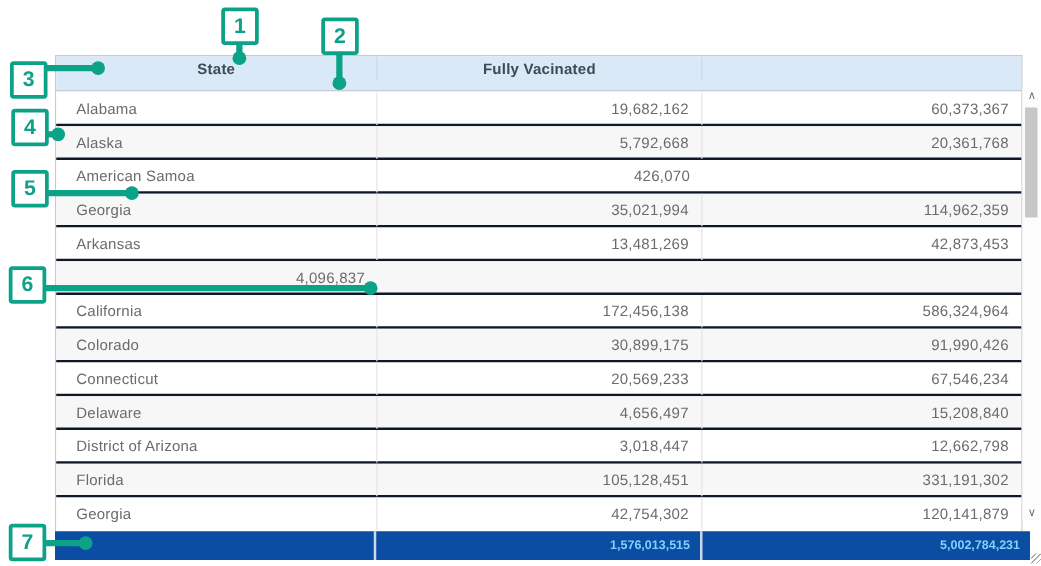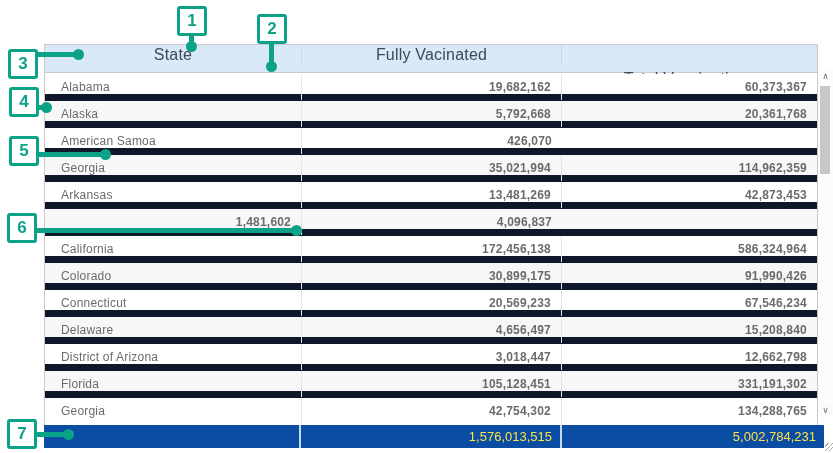--- a/index.html
+++ b/index.html
@@ -16,45 +16,45 @@
     position: absolute; left: 44px; top: 44px; width: 774px; height: 381px;
     border: 1px solid #c9c9c9; background: #ffffff;
   }
   .cols { display: grid; grid-template-columns: 257px 260px 255px; }
   .thead {
     position: absolute; left: 0; top: 0; width: 772px; height: 28px;
     background: #d9e9f8; border-bottom: 1px solid #c4cdd6;
   }
   .th {
     display: flex; align-items: center; justify-content: center;
-    font-size: 16px; font-weight: normal; color: #3e4a55; letter-spacing: .2px;
+    font-size: 12px; font-weight: bold; color: #3e4a55; letter-spacing: .2px;
     border-right: 1px solid #c9d9ea; height: 19px;
   }
   .th:last-child { border-right: none; margin-top: 24px; }
   .tbody { position: absolute; left: 0; top: 29px; width: 772px; }
-  .trow { height: 27px; border-bottom: 7px solid #0f172a; background: #ffffff; }
+  .trow { height: 27px; border-bottom: 2px solid #0f172a; background: #ffffff; }
   .trow:nth-child(even) { background: #f7f7f7; }
   .trow:last-child { border-bottom: none; }
   .td {
     display: flex; align-items: center; height: 26px;
     font-size: 12px; color: #6b6b6b; letter-spacing: .2px;
     border-right: 1px solid #e6e6e6; overflow: hidden; white-space: nowrap;
   }
   .td:last-child { border-right: none; }
   .td.cell-text { justify-content: flex-start; padding-left: 16px; }
-  .td.cell-num  { justify-content: flex-end; padding-right: 10px; font-weight: bold; }
+  .td.cell-num  { justify-content: flex-end; padding-right: 10px; }
 
   
   .total-row {
     position: absolute; left: 44px; top: 425px; width: 780px; height: 23px;
     background: #0b4da3; display: grid; grid-template-columns: 257px 261px 262px;
   }
   .total-cell {
     display: flex; align-items: center; justify-content: flex-end;
-    padding-right: 8px; font-size: 13px; font-weight: normal; color: #fde047;
+    padding-right: 8px; font-size: 10px; font-weight: bold; color: #7dd3fc;
     border-right: 2px solid rgba(235,242,250,.85);
   }
   .total-cell:last-child { border-right: none; }
 
   
   .vscroll {
     position: absolute; left: 818px; top: 70px; width: 15px; height: 346px;
     background: #fcfcfc;
   }
   .scroll-arrow {
@@ -117,21 +117,20 @@
           <div class="td cell-text">Georgia</div>
           <div class="td cell-num">35,021,994</div>
           <div class="td cell-num">114,962,359</div>
         </div>
         <div class="trow cols">
           <div class="td cell-text">Arkansas</div>
           <div class="td cell-num">13,481,269</div>
           <div class="td cell-num">42,873,453</div>
         </div>
         <div class="trow cols">
-          <div class="td cell-num">1,481,602</div>
           <div class="td cell-num">4,096,837</div>
         </div>
         <div class="trow cols">
           <div class="td cell-text">California</div>
           <div class="td cell-num">172,456,138</div>
           <div class="td cell-num">586,324,964</div>
         </div>
         <div class="trow cols">
           <div class="td cell-text">Colorado</div>
           <div class="td cell-num">30,899,175</div>
@@ -153,21 +152,21 @@
           <div class="td cell-num">12,662,798</div>
         </div>
         <div class="trow cols">
           <div class="td cell-text">Florida</div>
           <div class="td cell-num">105,128,451</div>
           <div class="td cell-num">331,191,302</div>
         </div>
         <div class="trow cols">
           <div class="td cell-text">Georgia</div>
           <div class="td cell-num">42,754,302</div>
-          <div class="td cell-num">134,288,765</div>
+          <div class="td cell-num">120,141,879</div>
         </div>
       </div>
   </div>
 
   <div class="total-row">
     <div class="total-cell"></div>
     <div class="total-cell">1,576,013,515</div>
     <div class="total-cell">5,002,784,231</div>
   </div>
 

